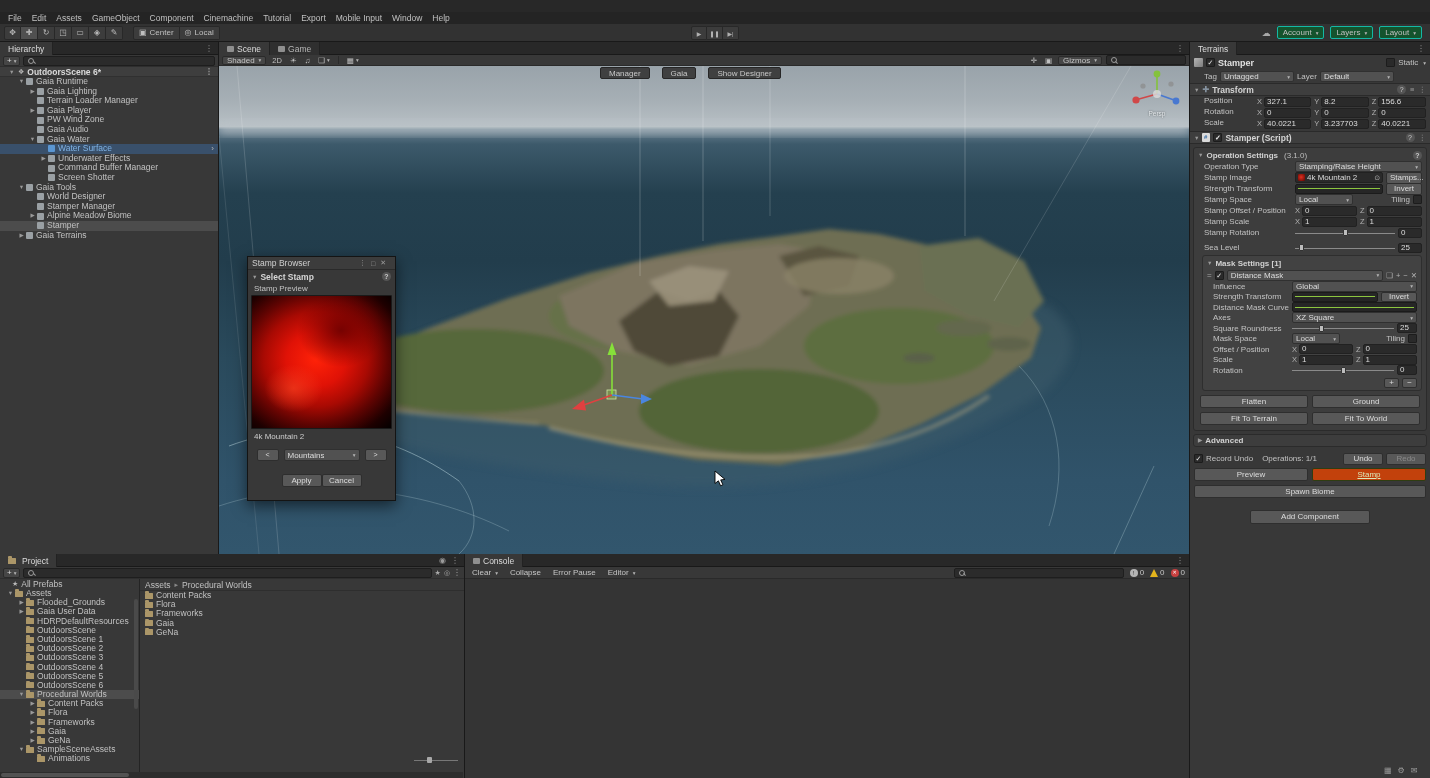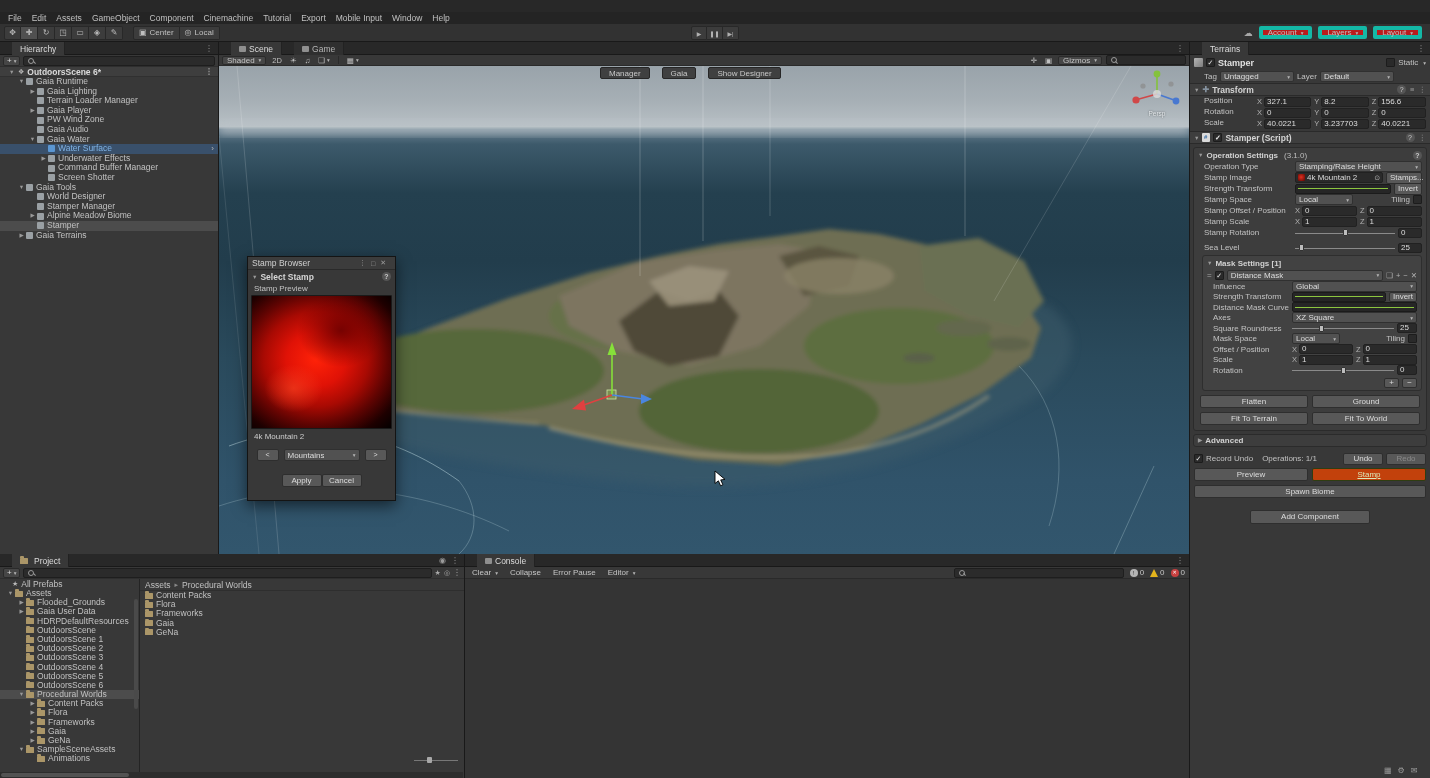--- a/index.html
+++ b/index.html
@@ -30,29 +30,29 @@
   .pbtn{height:14px;background:#3c3c3c;border:1px solid #282828;border-left-width:0;color:#c0c0c0;
     font-size:8px;display:flex;align-items:center;gap:3px;padding:0 5px;}
   .pbtn:first-child{border-left-width:1px;border-radius:2px 0 0 2px;}
   .pbtn:last-child{border-radius:0 2px 2px 0;}
   .playgrp{position:absolute;left:50%;top:2px;transform:translateX(-50%);display:flex;}
   .playbtn{width:16px;height:14px;background:#3c3c3c;border:1px solid #282828;border-left-width:0;
     color:#b0b0b0;font-size:6px;display:flex;align-items:center;justify-content:center;}
   .playbtn:first-child{border-left-width:1px;border-radius:2px 0 0 2px;}
   .playbtn:last-child{border-radius:0 2px 2px 0;}
   .rightgrp{margin-left:auto;display:flex;align-items:center;gap:6px;padding-right:8px;}
-  .dropbtn{height:13px;background:#b91c1c;border:4px solid #14b8a6;border-radius:2px;color:#c0c0c0;
+  .dropbtn{height:13px;background:#14532d;border:1px solid #14b8a6;border-radius:2px;color:#c0c0c0;
     font-size:8px;display:flex;align-items:center;padding:0 5px;gap:2px;}
   .cloud{color:#a8a8a8;font-size:9px;}
 
   
   .panel{position:absolute;background:#383838;}
   .tabbar{position:relative;height:13px;background:#282828;display:flex;border-bottom:1px solid #191919;}
   .tab{padding:0 8px;height:13px;font-size:8.5px;color:#b5b5b5;background:#2f2f2f;
-    border-right:1px solid #222;display:flex;align-items:center;gap:3px;margin-left:12px;}
+    border-right:1px solid #222;display:flex;align-items:center;gap:3px;}
   .tab.active{background:#383838;color:#dcdcdc;}
   .tabico{width:7px;height:6px;background:#8f8f8f;border-radius:1px;flex:none;}
   .tr-icons{margin-left:auto;display:flex;align-items:center;gap:5px;padding-right:5px;color:#9a9a9a;font-size:8px;}
   .minibar{height:12px;background:#383838;border-bottom:1px solid #2e2e2e;display:flex;align-items:center;
     padding:0 3px;gap:3px;font-size:8px;}
   .plusbtn{display:flex;align-items:center;background:#464646;border:1px solid #2a2a2a;border-radius:2px;
     height:10px;padding:0 3px;color:#ddd;font-size:8px;}
   .searchbox{background:#2b2b2b;border:1px solid #1e1e1e;border-radius:2px;height:10px;flex:1;
     display:flex;align-items:center;padding:0 3px;gap:3px;color:#8a8a8a;}
   .mag{position:relative;width:8px;height:8px;flex:none;}
@@ -128,21 +128,21 @@
   .grow{display:flex;align-items:center;height:11px;padding:0 2px 0 8px;gap:3px;}
   .l88{width:88px;flex:none;white-space:nowrap;overflow:hidden;}
   .objf{flex:1;display:flex;align-items:center;background:#2a2a2a;border:1px solid #212121;border-radius:2px;
     height:11px;padding:0 2px;gap:2px;min-width:0;}
   .objthumb{width:7px;height:7px;background:radial-gradient(circle at 45% 45%,#e03020,#5a0400);border-radius:1px;flex:none;}
   .objname{overflow:hidden;white-space:nowrap;color:#dcdcdc;}
   .objpick{margin-left:auto;color:#aaa;font-size:7px;}
   .ibtn{background:#585858;border:1px solid #2e2e2e;border-radius:2px;height:12px;line-height:10px;
     text-align:center;color:#ddd;font-size:8px;padding:0 3px;}
   .w44{width:36px;flex:none;}
-  .w34{width:28px;flex:none;}
+  .w34{width:36px;flex:none;}
   .icurve{background:#262626;border:1px solid #1b1b1b;border-radius:2px;height:10px;position:relative;flex:1;min-width:0;}
   .icurve::after{content:"";position:absolute;left:2px;right:2px;top:45%;border-top:1px solid #8cc63f;}
   .islider{flex:1;position:relative;height:10px;min-width:0;}
   .islider::before{content:"";position:absolute;left:0;right:0;top:5px;height:1px;background:#8a8a8a;}
   .islider .thumb{position:absolute;top:1.5px;width:5px;height:7px;background:#bdbdbd;border:1px solid #333;border-radius:1px;}
   .wv{width:24px;flex:none;}
   .mask-box{margin:2px 2px 2px 6px;background:#424242;border:1px solid #2e2e2e;border-radius:3px;padding:1px 2px 2px;}
   .mhead{display:flex;align-items:center;height:12px;gap:3px;padding:0 2px;}
   .mhandle{color:#aaa;font-size:8px;flex:none;}
   .micon{color:#b5b5b5;font-size:7.5px;}

